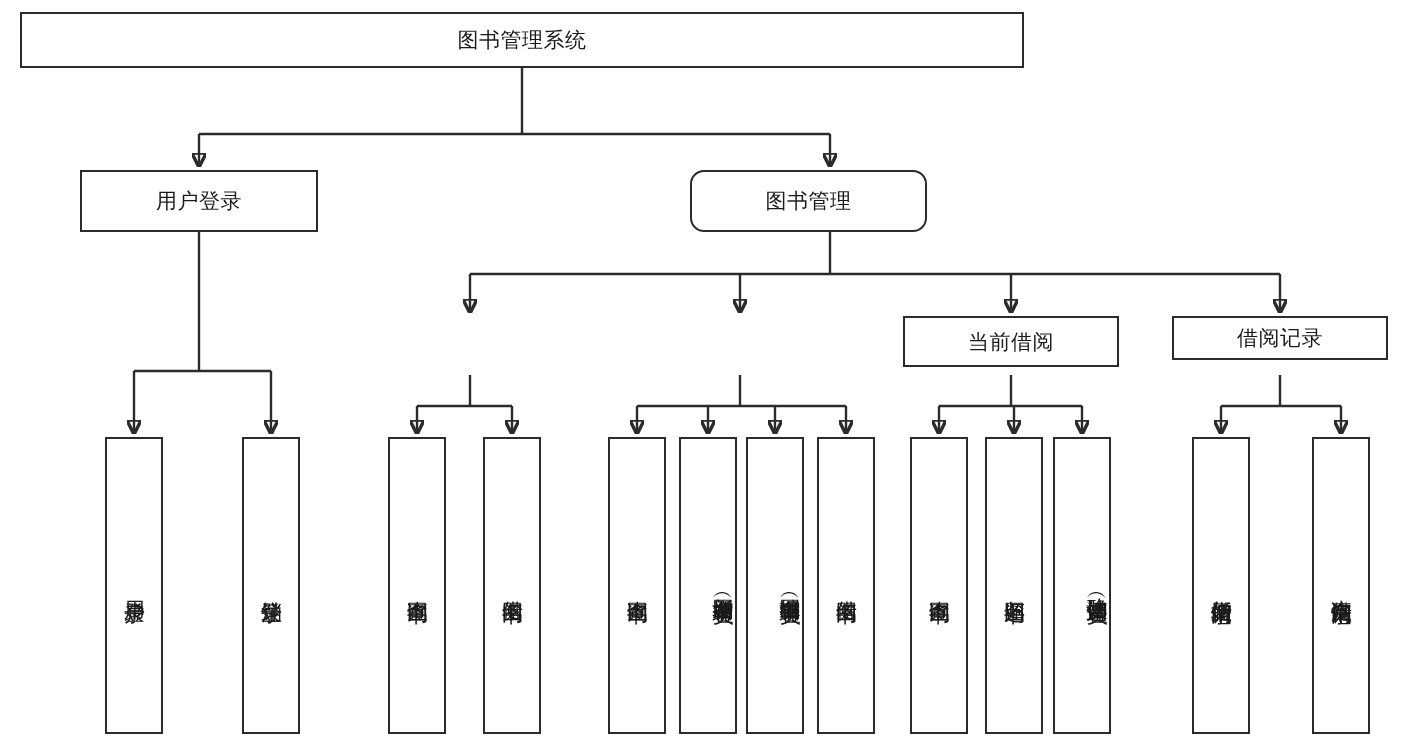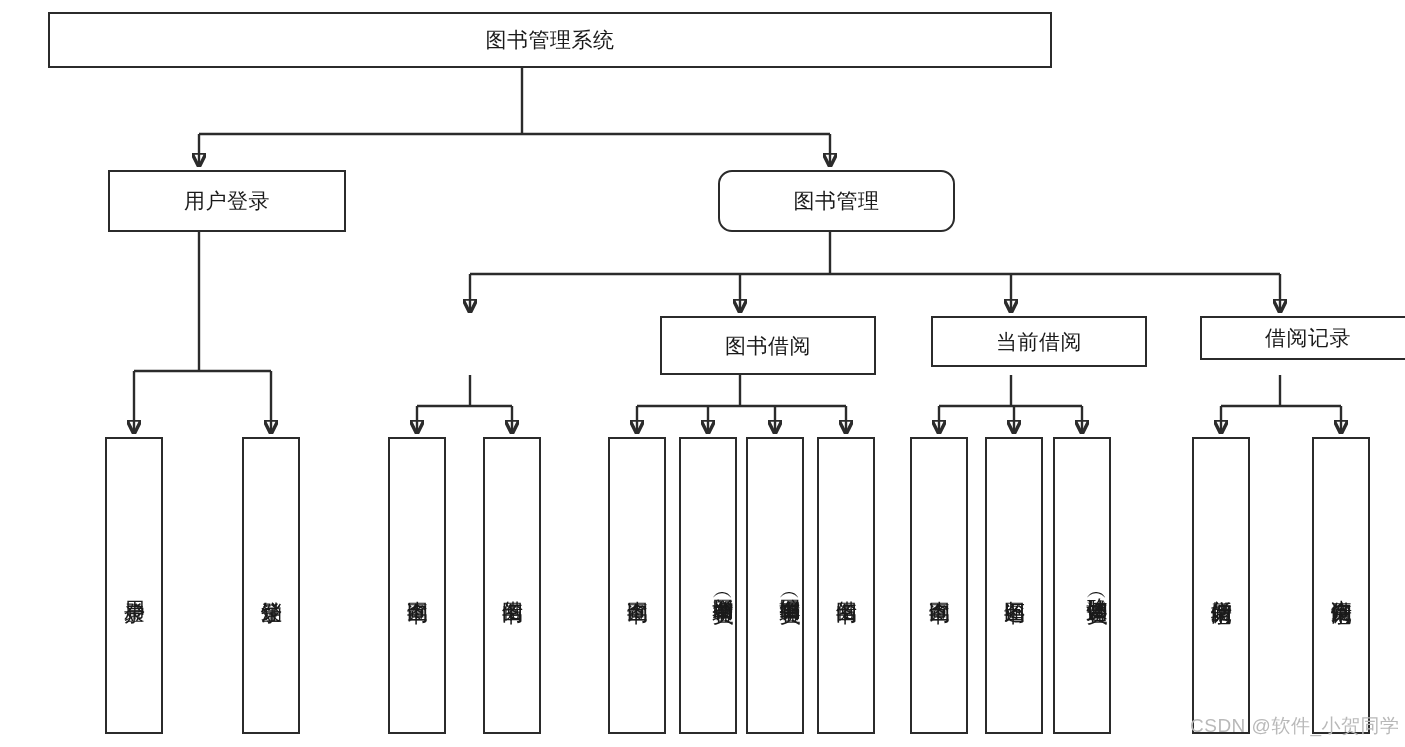--- a/index.html
+++ b/index.html
@@ -23,21 +23,20 @@
     border: 2px solid #2b2b2b;
     background: #ffffff;
     display: flex;
     align-items: center;
     justify-content: center;
     color: #1a1a1a;
   }
   .node.horizontal {
     font-size: 21px;
     letter-spacing: 0.5px;
-    margin-left: 28px;
   }
   .node.vertical {
     writing-mode: vertical-rl;
     text-orientation: upright;
     font-size: 21px;
     line-height: 1.18;
     padding-top: 6px;
     padding-bottom: 6px;
     align-items: flex-start;
     justify-content: center;
@@ -129,23 +128,20 @@
     <span class="node-label">图书管理系统</span>
   </div>
 
   <div class="node horizontal" style="left:80px; top:170px; width:238px; height:62px;">
     <span class="node-label">用户登录</span>
   </div>
   <div class="node horizontal" style="left:690px; top:170px; width:237px; height:62px;border-radius:14px;">
     <span class="node-label">图书管理</span>
   </div>
 
-  <div class="node horizontal" style="left:632px; top:316px; width:216px; height:59px;">
-    <span class="node-label">图书借阅</span>
-  </div>
   <div class="node horizontal" style="left:903px; top:316px; width:216px; height:51px;">
     <span class="node-label">当前借阅</span>
   </div>
   <div class="node horizontal" style="left:1172px; top:316px; width:216px; height:44px;">
     <span class="node-label">借阅记录</span>
   </div>
 
   <div class="node vertical" style="left:105px; top:437px; width:58px; height:297px; align-items:center;">
     <span class="node-label">用户登录</span>
   </div>
@@ -179,17 +175,14 @@
   <div class="node vertical toptext" style="left:1053px; top:437px; width:58px; height:297px;">
     <span class="node-label">确认归还（管理员）</span>
   </div>
   <div class="node vertical" style="left:1192px; top:437px; width:58px; height:297px; align-items:center;">
     <span class="node-label">新增借阅记录</span>
   </div>
   <div class="node vertical" style="left:1312px; top:437px; width:58px; height:297px; align-items:center;">
     <span class="node-label">查询借阅记录</span>
   </div>
 
-  <div class="watermark" style="left:1190px; top:713px;">
-    <span>CSDN @软件_小贺同学</span>
-  </div>
 
 </div>
 
 </body></html>

